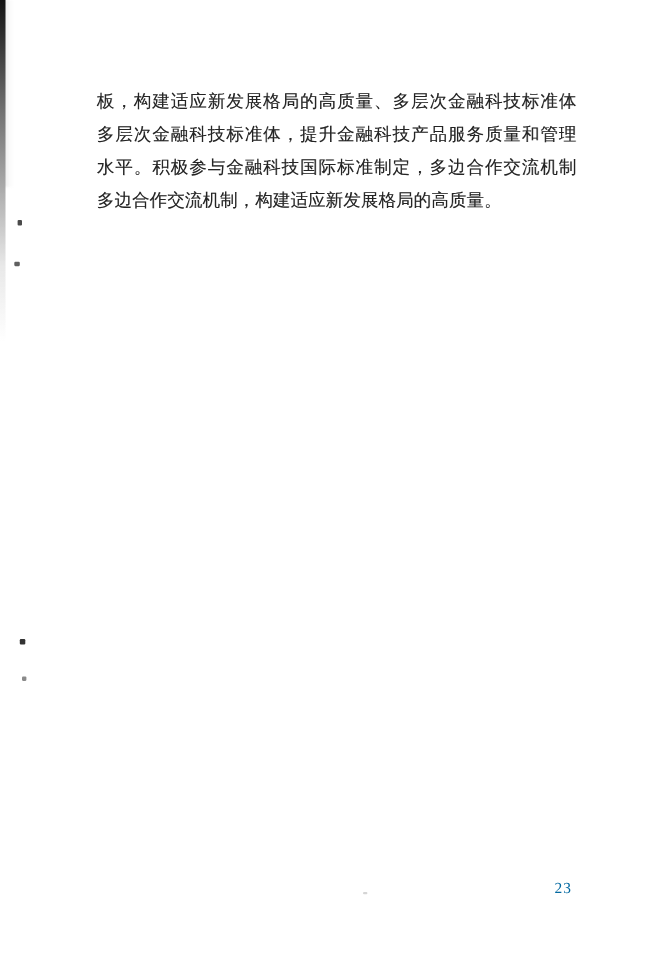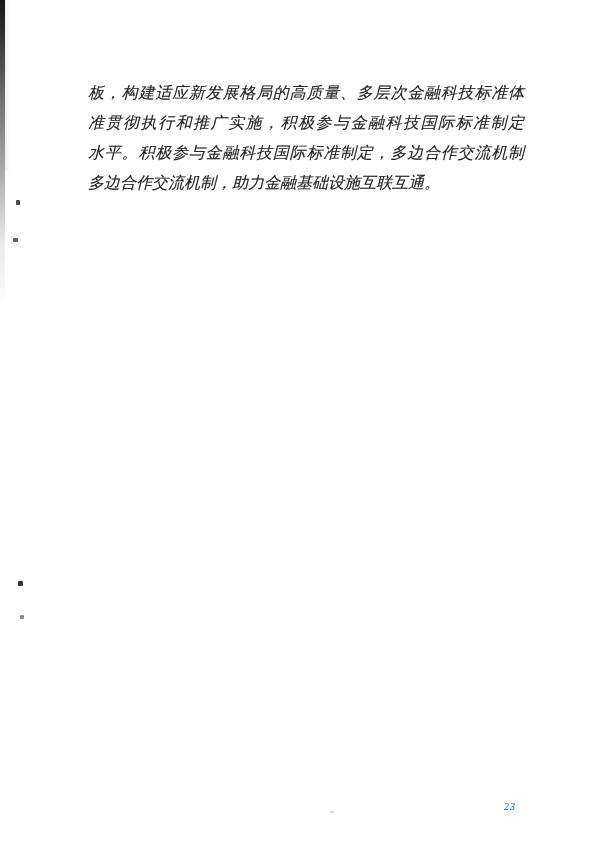--- a/index.html
+++ b/index.html
@@ -7,21 +7,20 @@
     padding: 0;
     background: #ffffff;
   }
   .page {
     position: relative;
     width: 606px;
     height: 867px;
     background: #ffffff;
     overflow: hidden;
     font-family: "Liberation Serif", "DejaVu Serif", serif;
-    font-style: italic;
   }
   
   .edge-bar {
     position: absolute;
     left: 0;
     top: 0;
     width: 5px;
     height: 310px;
     background: linear-gradient(to bottom,
       #141414 0%,
@@ -60,21 +59,21 @@
   }
   .line.justified {
     white-space: normal;
     text-align: justify;
     text-align-last: justify;
   }
   .page-number {
     position: absolute;
     left: 504px;
     top: 801px;
-    font-size: 10px;
+    font-size: 14px;
     color: #0369a1;
     letter-spacing: 1px;
   }
   
   .speck {
     position: absolute;
     background: #3a3a3a;
     border-radius: 1px;
   }
   .speck-1 { left: 16px; top: 200px; width: 4px; height: 5px; background: #4a4a4a; filter: blur(0.3px); }
@@ -92,20 +91,20 @@
   <div class="edge-bar"></div>
 
   <div class="speck speck-1"></div>
   <div class="speck speck-2"></div>
   <div class="speck speck-3"></div>
   <div class="speck speck-4"></div>
   <div class="speck speck-5"></div>
 
   <div class="text-block">
     <div class="line justified">板，构建适应新发展格局的高质量、多层次金融科技标准体</div>
-    <div class="line justified">准贯彻执行和推广实施，积极参与金融科技国际标准制定</div>
+    <div class="line justified">多层次金融科技标准体，提升金融科技产品服务质量和管理</div>
     <div class="line justified">水平。积极参与金融科技国际标准制定，多边合作交流机制</div>
-    <div class="line">多边合作交流机制，助力金融基础设施互联互通。</div>
+    <div class="line">多边合作交流机制，构建适应新发展格局的高质量。</div>
   </div>
 
   <div class="page-number">23</div>
 
 </div>
 
 </body></html>

